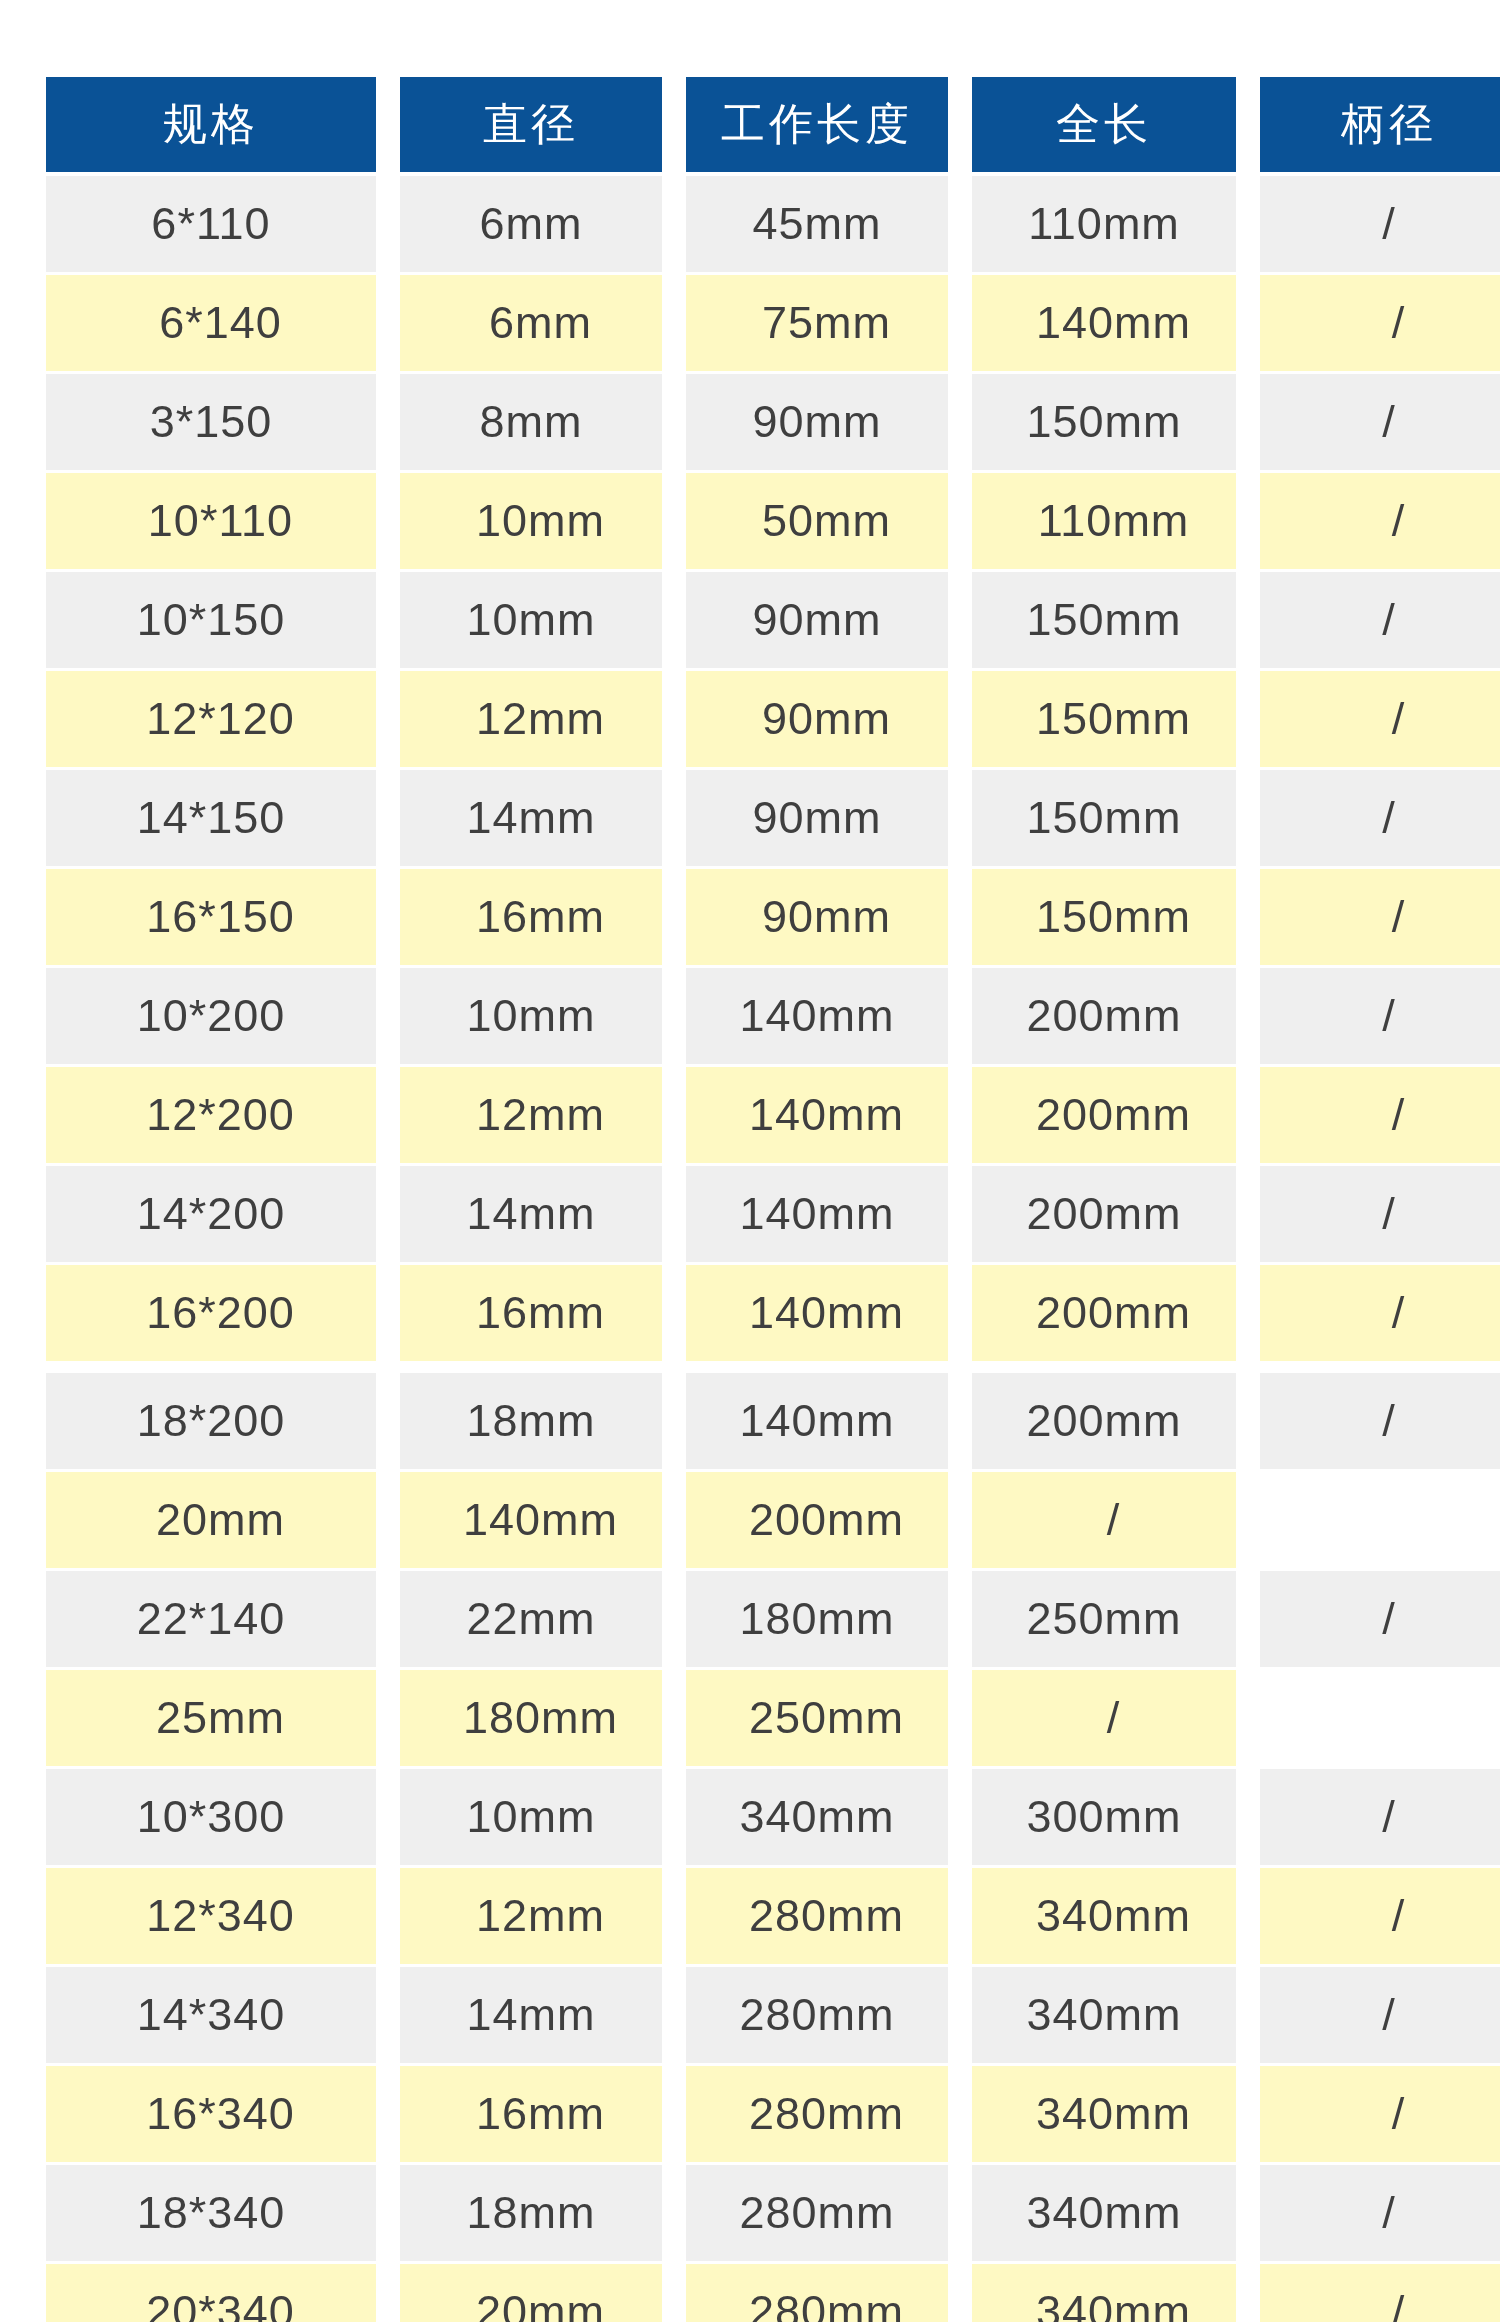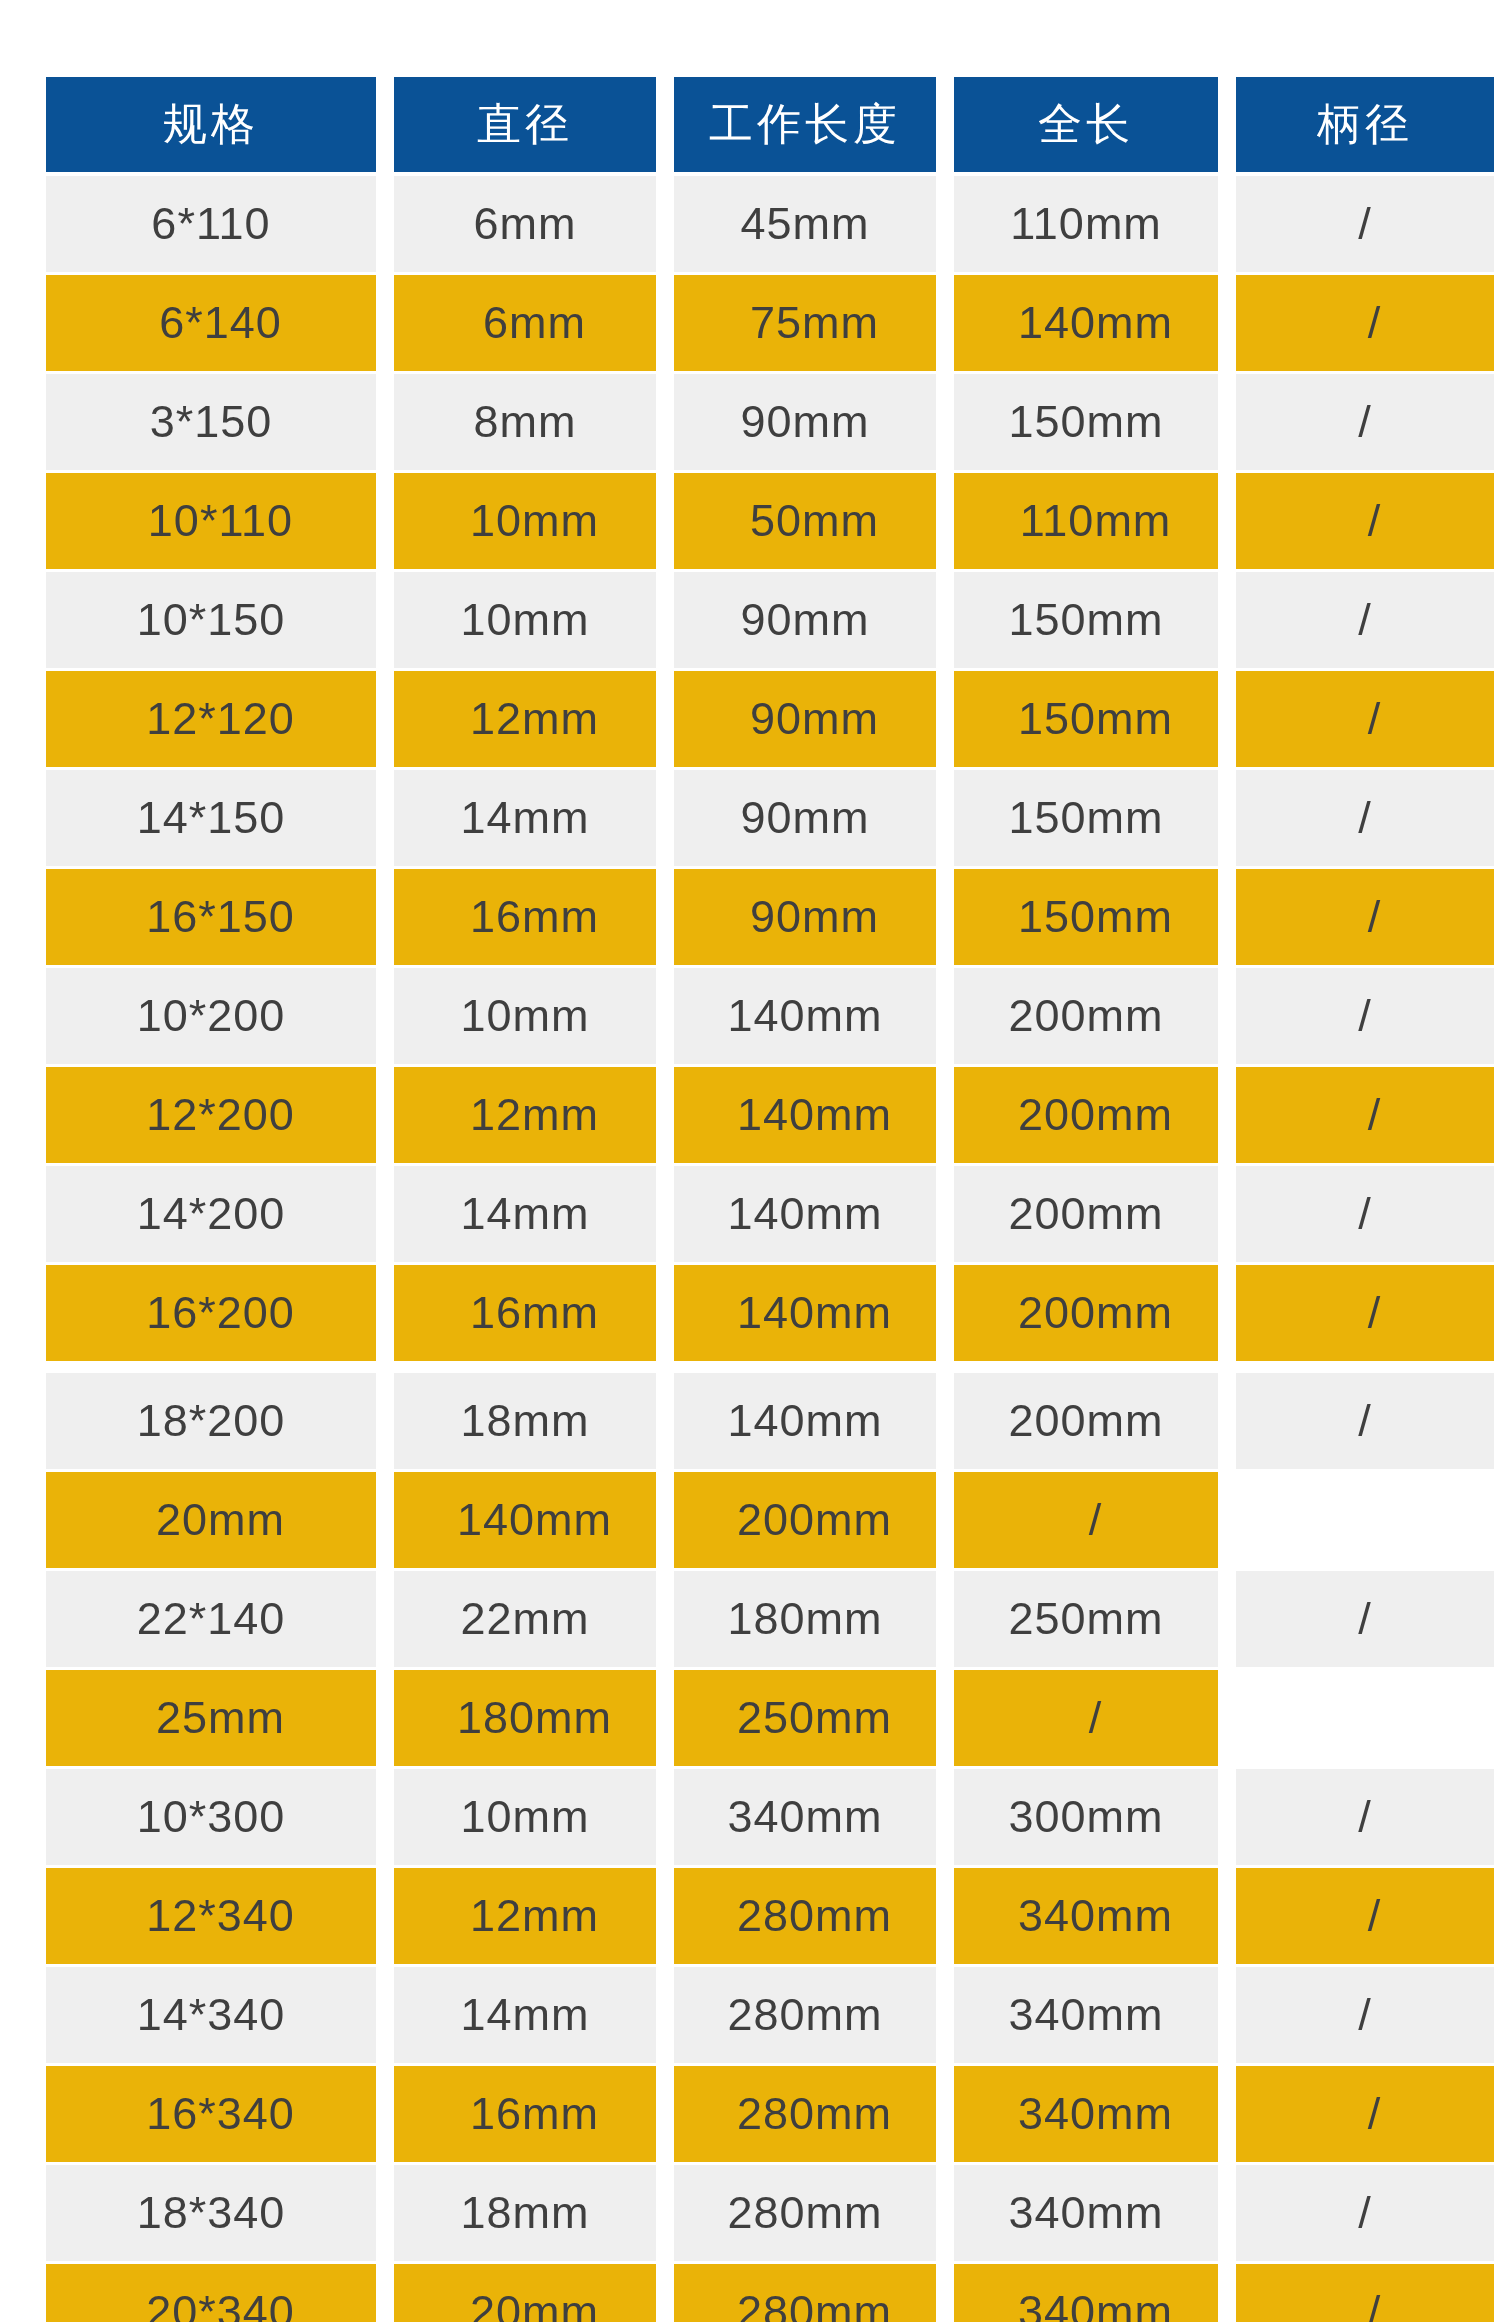--- a/index.html
+++ b/index.html
@@ -18,21 +18,21 @@
     position: absolute;
     left: 46px;
     top: 77px;
     width: 1416px;
     display: flex;
     flex-direction: column;
   }
   .t-row {
     display: grid;
     grid-template-columns: 330px 262px 262px 264px 258px;
-    column-gap: 18px;
+    column-gap: 24px;
     height: 96px;
     margin-bottom: 3px;
     flex: 0 0 auto;
   }
   .t-row.header {
     height: 95px;
     margin-bottom: 4px;
   }
   .t-row.gap-before {
     margin-top: 9px; 
@@ -49,21 +49,21 @@
     white-space: nowrap;
   }
   .t-row.header .cell {
     background: #0a5296;
     color: #ffffff;
     font-size: 44px;
     font-weight: 400;
     letter-spacing: 4px;
   }
   .t-row.light .cell { background: #efefef; }
-  .t-row.dark  .cell { background: #eab308; padding-left: 19px; }
+  .t-row.dark  .cell { background: #fef9c3; padding-left: 19px; }
 </style>
 </head>
 <body>
 
 <div id="spec-table">
     <div class="t-row header">
       <div class="cell">规格</div>
       <div class="cell">直径</div>
       <div class="cell">工作长度</div>
       <div class="cell">全长</div>

